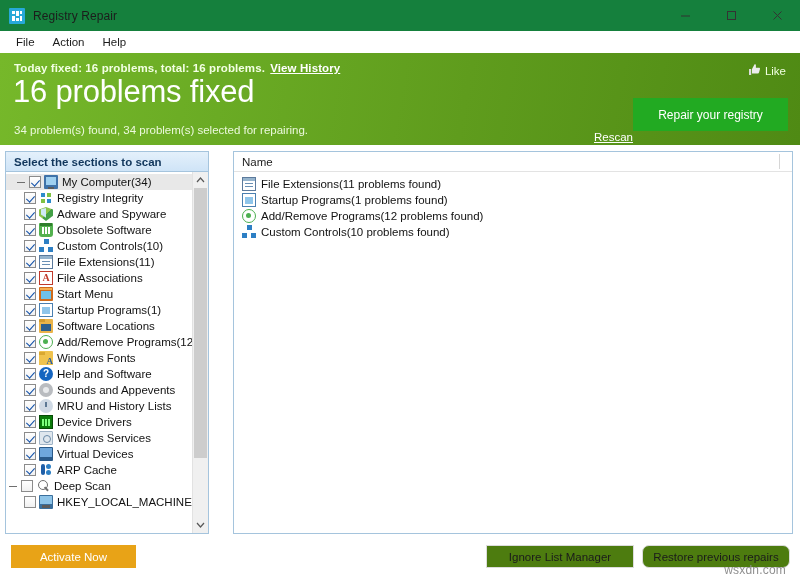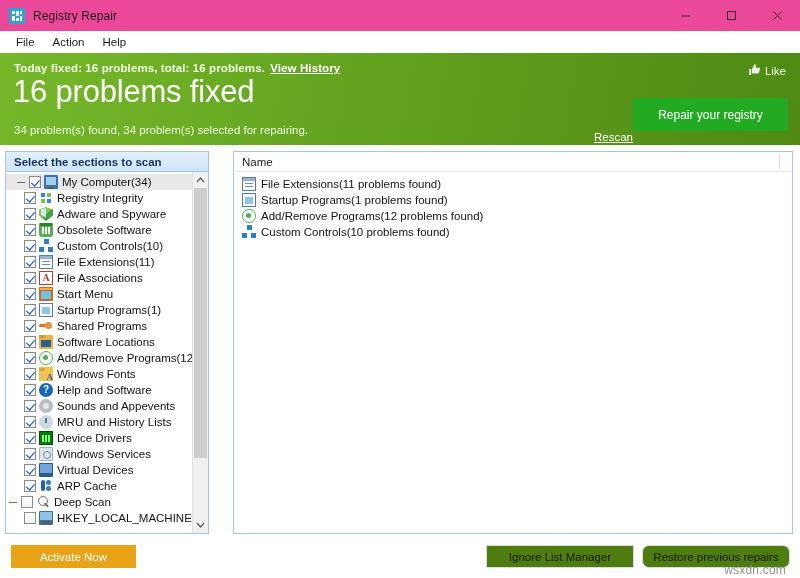--- a/index.html
+++ b/index.html
@@ -16,21 +16,21 @@
     position: relative;
     width: 800px; height: 578px;
     background: #ffffff;
     display: flex;
     flex-direction: column;
   }
 
   
   .titlebar {
     height: 31px;
-    background: #ec4899;
+    background: #15803d;
     display: flex;
     align-items: center;
     flex: 0 0 auto;
     position: relative;
   }
   .app-icon {
     width: 16px; height: 16px;
     margin-left: 9px; margin-right: 8px;
     background: #27a9d8;
     border-radius: 1px;
@@ -559,25 +559,20 @@
               <span class="ticon ic-start"></span>
               <span class="tlabel">Start Menu</span>
             </div>
             <div class="tree-row child">
               <span class="chk checked"></span>
               <span class="ticon ic-startup"></span>
               <span class="tlabel">Startup Programs(1)</span>
             </div>
             <div class="tree-row child">
               <span class="chk checked"></span>
-              <span class="ticon ic-plug"></span>
-              <span class="tlabel">Shared Programs</span>
-            </div>
-            <div class="tree-row child">
-              <span class="chk checked"></span>
               <span class="ticon ic-folder"></span>
               <span class="tlabel">Software Locations</span>
             </div>
             <div class="tree-row child">
               <span class="chk checked"></span>
               <span class="ticon ic-recycle"></span>
               <span class="tlabel">Add/Remove Programs(12)</span>
             </div>
             <div class="tree-row child">
               <span class="chk checked"></span>

